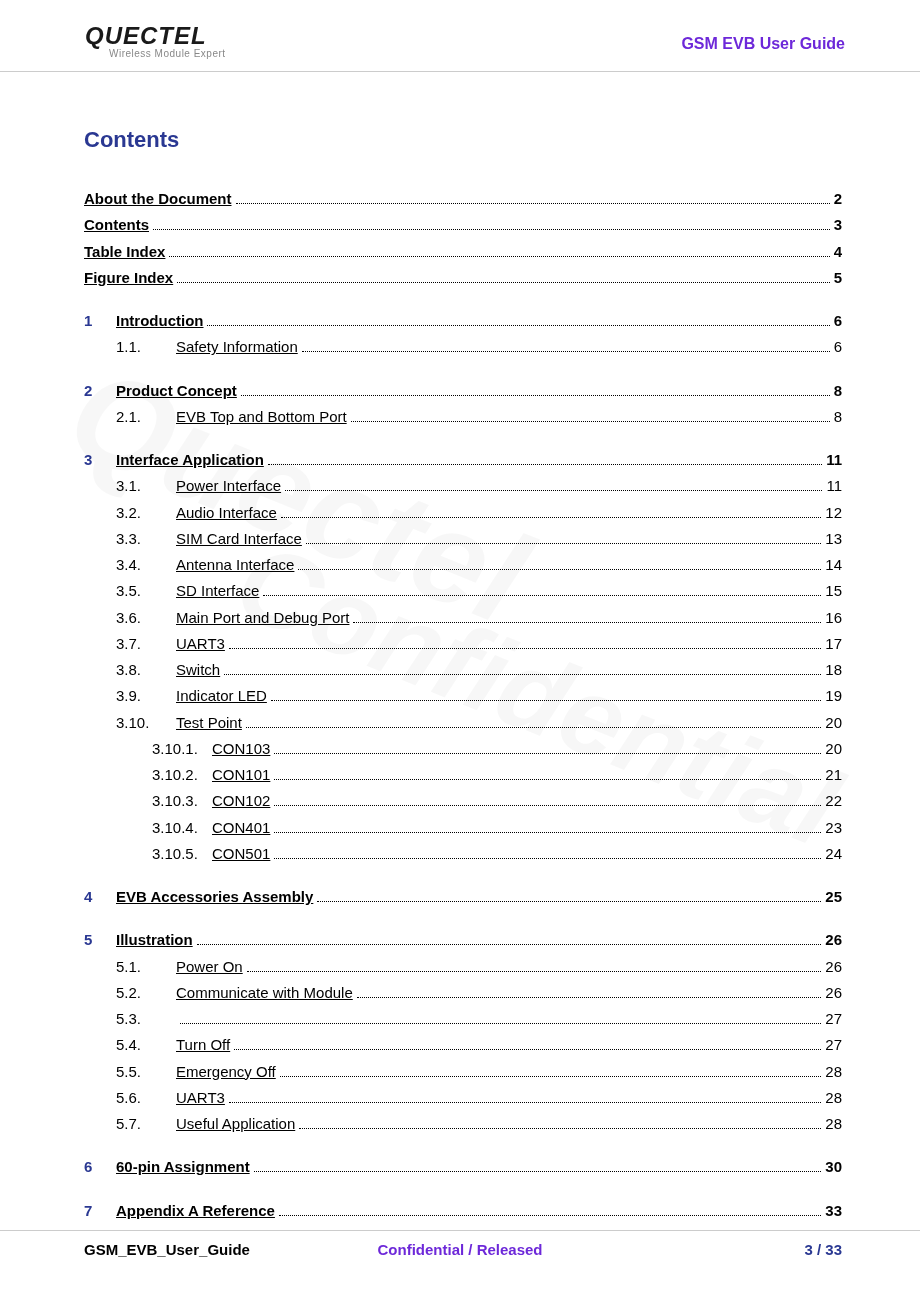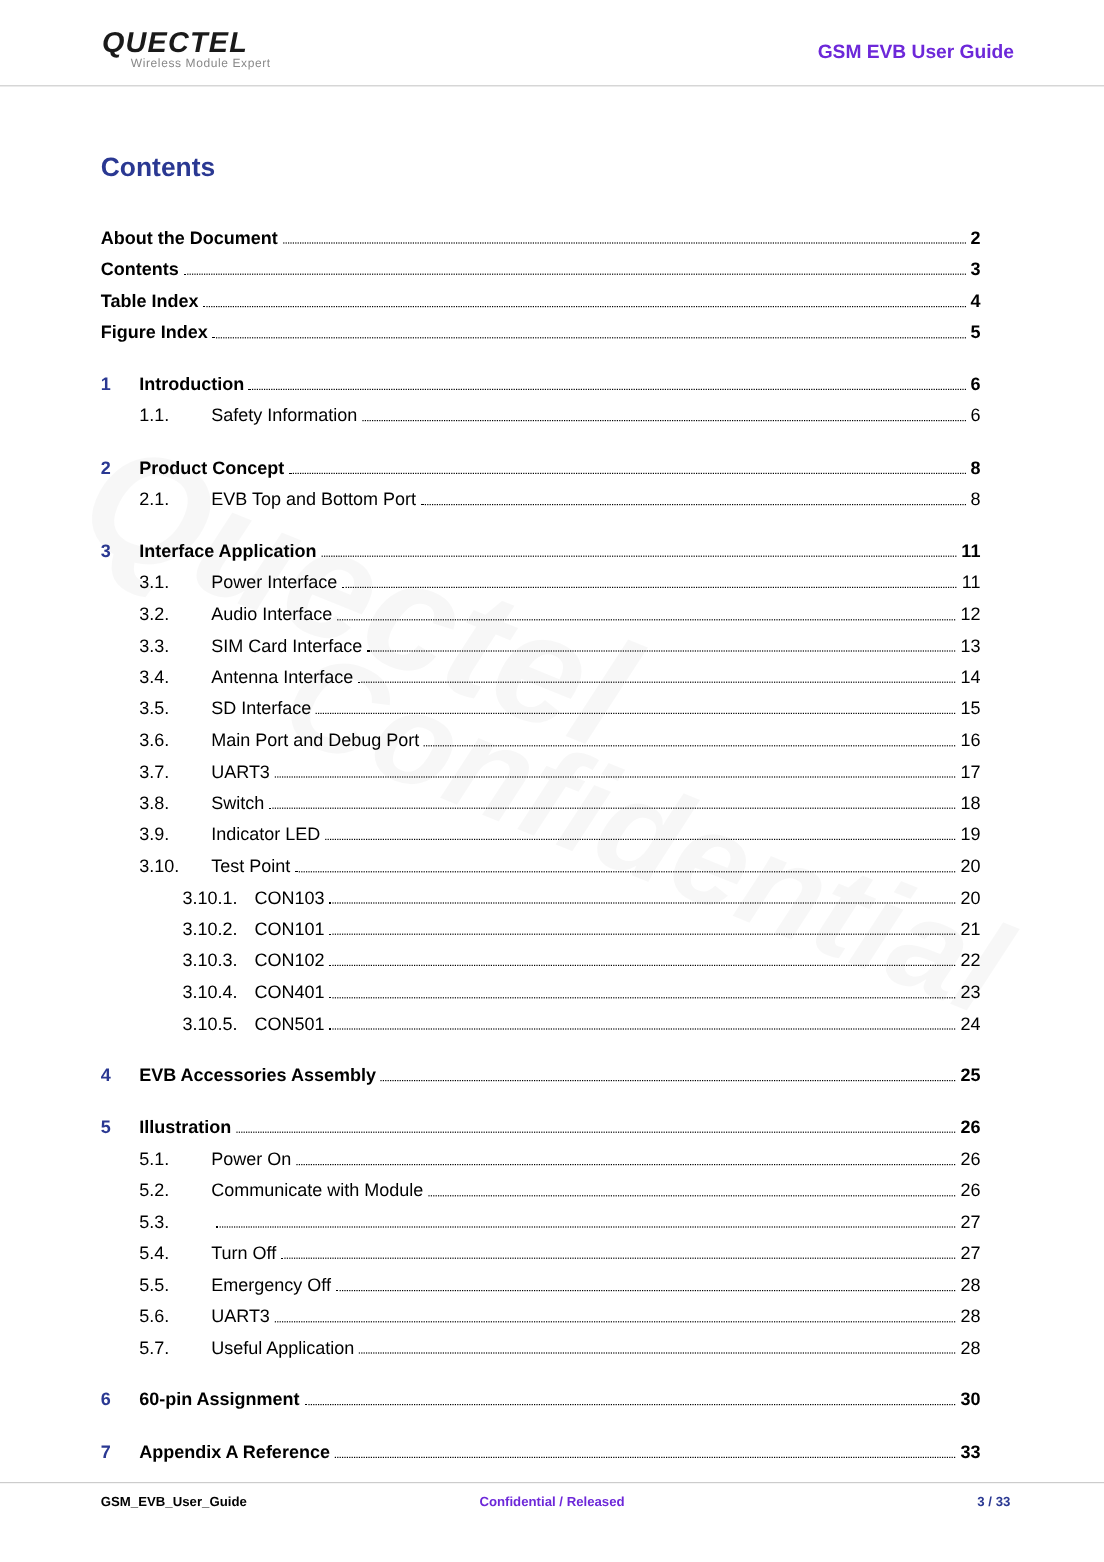--- a/index.html
+++ b/index.html
@@ -42,21 +42,21 @@
   margin-left: 24px;
   margin-top: -2px;
 }
 .header-title {
   color: #6d28d9;
   font-weight: bold;
   font-size: 16px;
   padding-bottom: 6px;
 }
 .body {
-  padding: 55px 103px 0 84px;
+  padding: 55px 78px 0 84px;
   font-size: 15px;
 }
 .contents-heading {
   color: #2a3892;
   font-size: 22px;
   font-weight: bold;
   margin-bottom: 34px;
 }
 .toc-row {
   display: flex;
@@ -75,20 +75,21 @@
 .toc-row .sub-indent {
   width: 60px;
   flex-shrink: 0;
 }
 .toc-row .num-col3 {
   width: 60px;
   flex-shrink: 0;
 }
 .toc-row .label {
   white-space: nowrap;
+  text-decoration: underline;
 }
 .toc-row .dots {
   flex: 1 1 auto;
   border-bottom: 1.5px dotted #000;
   margin: 0 4px 4px 4px;
   min-width: 10px;
 }
 .toc-row .pg {
   white-space: nowrap;
 }
@@ -97,21 +98,21 @@
 .section-gap { height: 14px; }
 .footer {
   position: absolute;
   bottom: 44px;
   left: 0;
   right: 0;
   border-top: 1px solid #ccc;
   padding: 10px 78px 0 84px;
   display: flex;
   justify-content: space-between;
-  font-size: 11px;
+  font-size: 15px;
 }
 .footer .left { font-weight: bold; }
 .footer .center {
   font-weight: bold;
   color: #6d28d9;
   position: absolute;
   left: 50%;
   transform: translateX(-50%);
 }
 .footer .right { font-weight: bold; color: #2a3892; }

